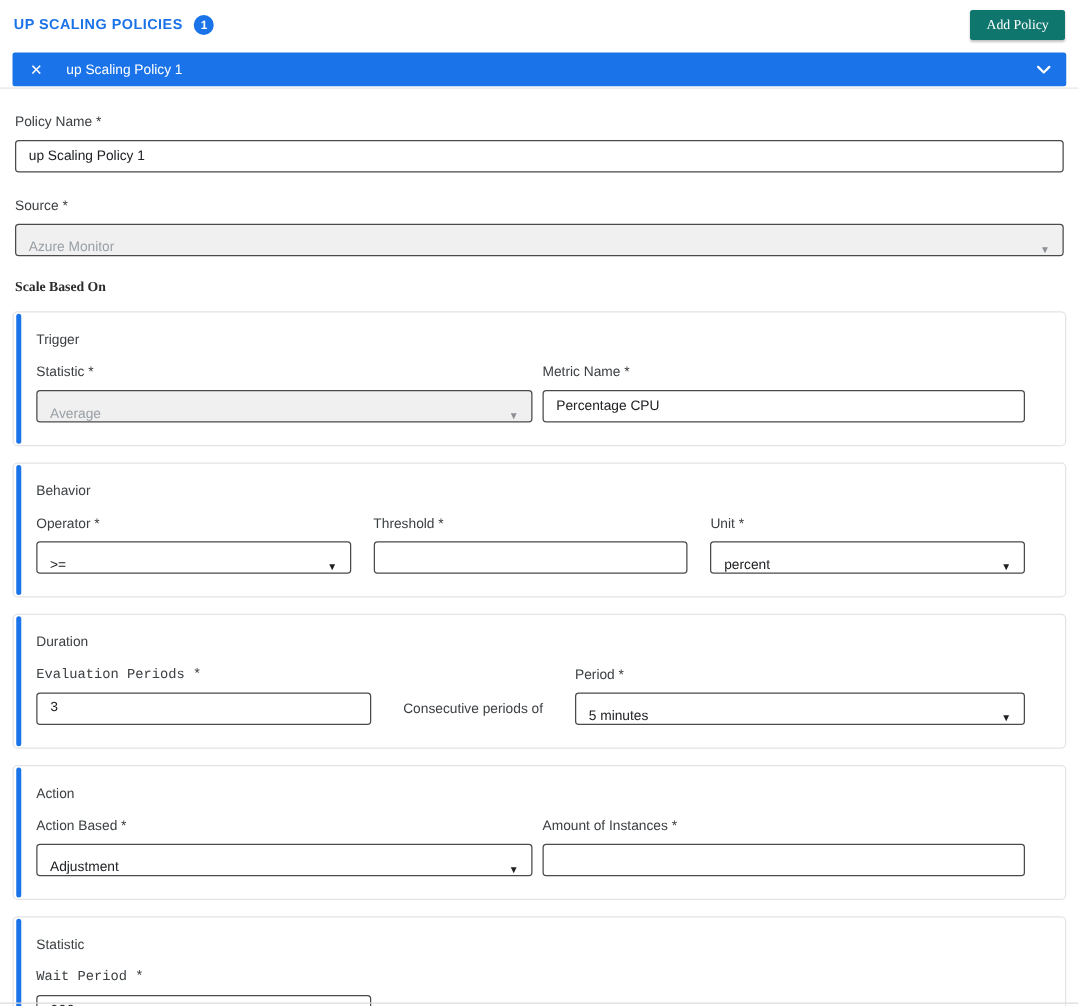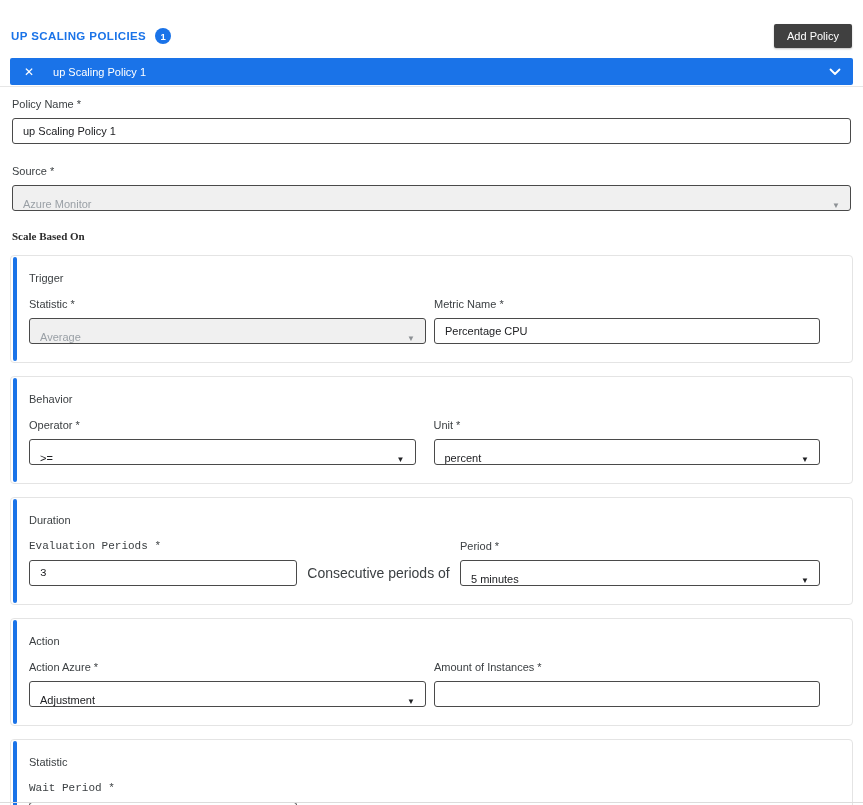--- a/index.html
+++ b/index.html
@@ -1,27 +1,27 @@
 <!DOCTYPE html>
 <html><head>
 <meta charset="utf-8">
 <style>
   * { margin:0; padding:0; box-sizing:border-box; }
   html,body { background:#fff; }
   body { font-family:"Liberation Sans", sans-serif; color:#3c4043; }
   .page { position:relative; width:863px; height:805px; background:#fff; overflow:hidden; }
 
   
-  .top-row { display:flex; align-items:center; justify-content:space-between; padding:24px 11px 0 11px; }
+  .top-row { display:flex; align-items:center; justify-content:space-between; padding:8px 11px 0 11px; }
   .title-wrap { display:flex; align-items:center; gap:9px; }
   .page-title { color:#1a73e8; font-size:11.5px; font-weight:bold; letter-spacing:.4px; }
   .badge { background:#1a73e8; color:#fff; width:16px; height:16px; border-radius:50%;
            font-size:9.5px; display:flex; align-items:center; justify-content:center; font-weight:bold; }
-  .add-btn { background:#404040; color:#fff; border:none; border-radius:2px; height:24px;
-             padding:0 13px; font-size:11px; font-weight:500; font-family:Liberation Sans, sans-serif; cursor:pointer;
+  .add-btn { background:#0f766e; color:#fff; border:none; border-radius:2px; height:24px;
+             padding:0 13px; font-size:11px; font-weight:500; font-family:Liberation Serif, serif; cursor:pointer;
              box-shadow:0 1px 2px rgba(0,0,0,.25); }
 
   
   .policy-bar { margin:10px 10px 0 10px; height:27px; background:#1a73e8; border-radius:2px;
                 display:flex; align-items:center; color:#fff; }
   .policy-bar .x { margin-left:14px; font-size:12px; line-height:1; cursor:pointer; }
   .policy-bar .bar-title { margin-left:19px; font-size:11px; }
   .policy-bar .chev { margin-left:auto; margin-right:12px; display:flex; align-items:center; cursor:pointer; }
   .bar-divider { border-bottom:1px solid #e6e6e6; margin:1px 0 0 0; }
 
@@ -30,41 +30,41 @@
   label.f-label { display:block; font-size:11px; color:#3c4043; margin-bottom:8px; }
   .t-input { width:100%; height:26px; border:1px solid #4a4a4a; border-radius:3px; background:#fff;
              font-family:inherit; font-size:11px; color:#202124; padding:0 10px; outline:none; }
   .select { height:26px; border:1px solid #4a4a4a; border-radius:3px; background:#fff;
             display:flex; align-items:flex-end; justify-content:space-between;
             font-size:11px; color:#202124; padding:0 10px; cursor:pointer; }
   .select .arrow { font-size:8px; color:#202124; }
   .select.disabled { background:#f0f0f0; color:#9aa0a6; cursor:default; }
   .select.disabled .arrow { color:#8d9195; }
 
-  .policy-name-block { margin-top:11px; }
+  .policy-name-block { margin-top:21px; }
   .row-2 { display:flex; gap:8px; margin-top:21px;flex-direction:column; }
   .row-2 .col { flex:1; }
 
   .scale-label { margin-top:19px; font-size:11px; font-weight:bold; color:#2b2b2b;font-family:Liberation Serif, serif; }
 
   
   .card { position:relative; margin:13px 10px 0 10px; border:1px solid #e4e4e4; border-radius:4px;
           padding:16px 32px 18px 18px; background:#fff; }
   .card .accent { position:absolute; left:2px; top:1px; bottom:1px; width:4px; background:#1a73e8; border-radius:2px; }
   .card-title { font-size:11px; color:#3c4043; }
   .card .f-row { display:flex; margin-top:14px; }
   .gap8 { gap:8px; }
   .gap2 { gap:18px; }
   .col-w397 { flex:0 0 397px; }
   .col-grow { flex:1; }
   .col-eq { flex:1; }
   .col-w268 { flex:0 0 268px;font-family:Liberation Mono, monospace; }
   .col-w360 { flex:0 0 360px; }
   .mid-text { flex:1; display:flex; align-items:flex-end; justify-content:center; }
-  .mid-text span { font-size:14px; color:#3c4043; height:26px; display:flex; align-items:center; }
+  .mid-text span { font-size:11px; color:#3c4043; height:26px; display:flex; align-items:center; }
   .inline-after { display:flex; align-items:center; font-size:11px; color:#3c4043; padding-left:7px; }
   .spacer-label { height:21px; }
 
   .bottom-divider { position:absolute; left:0; right:0; bottom:2px; border-bottom:1px solid #dcdcdc; }
 </style>
 </head>
 <body>
 
 <div class="page">
 
@@ -130,20 +130,24 @@
     <div class="card-title">Behavior</div>
     <div class="f-row gap2">
       <div class="col-eq">
         <label class="f-label">Operator *</label>
         <div class="select">
           <span>&gt;=</span>
           <span class="arrow">▼</span>
         </div>
       </div>
       <div class="col-eq">
+        <label class="f-label">Threshold *</label>
+        <input class="t-input" type="text" value="" style="">
+      </div>
+      <div class="col-eq">
         <label class="f-label">Unit *</label>
         <div class="select">
           <span>percent</span>
           <span class="arrow">▼</span>
         </div>
       </div>
     </div>
   </div>
 
   <div class="card">
@@ -165,21 +169,21 @@
         </div>
       </div>
     </div>
   </div>
 
   <div class="card">
     <div class="accent"></div>
     <div class="card-title">Action</div>
     <div class="f-row gap8">
       <div class="col-w397">
-        <label class="f-label">Action Azure *</label>
+        <label class="f-label">Action Based *</label>
         <div class="select">
           <span>Adjustment</span>
           <span class="arrow">▼</span>
         </div>
       </div>
       <div class="col-grow">
         <label class="f-label">Amount of Instances *</label>
         <input class="t-input" type="text" value="" style="">
       </div>
     </div>

